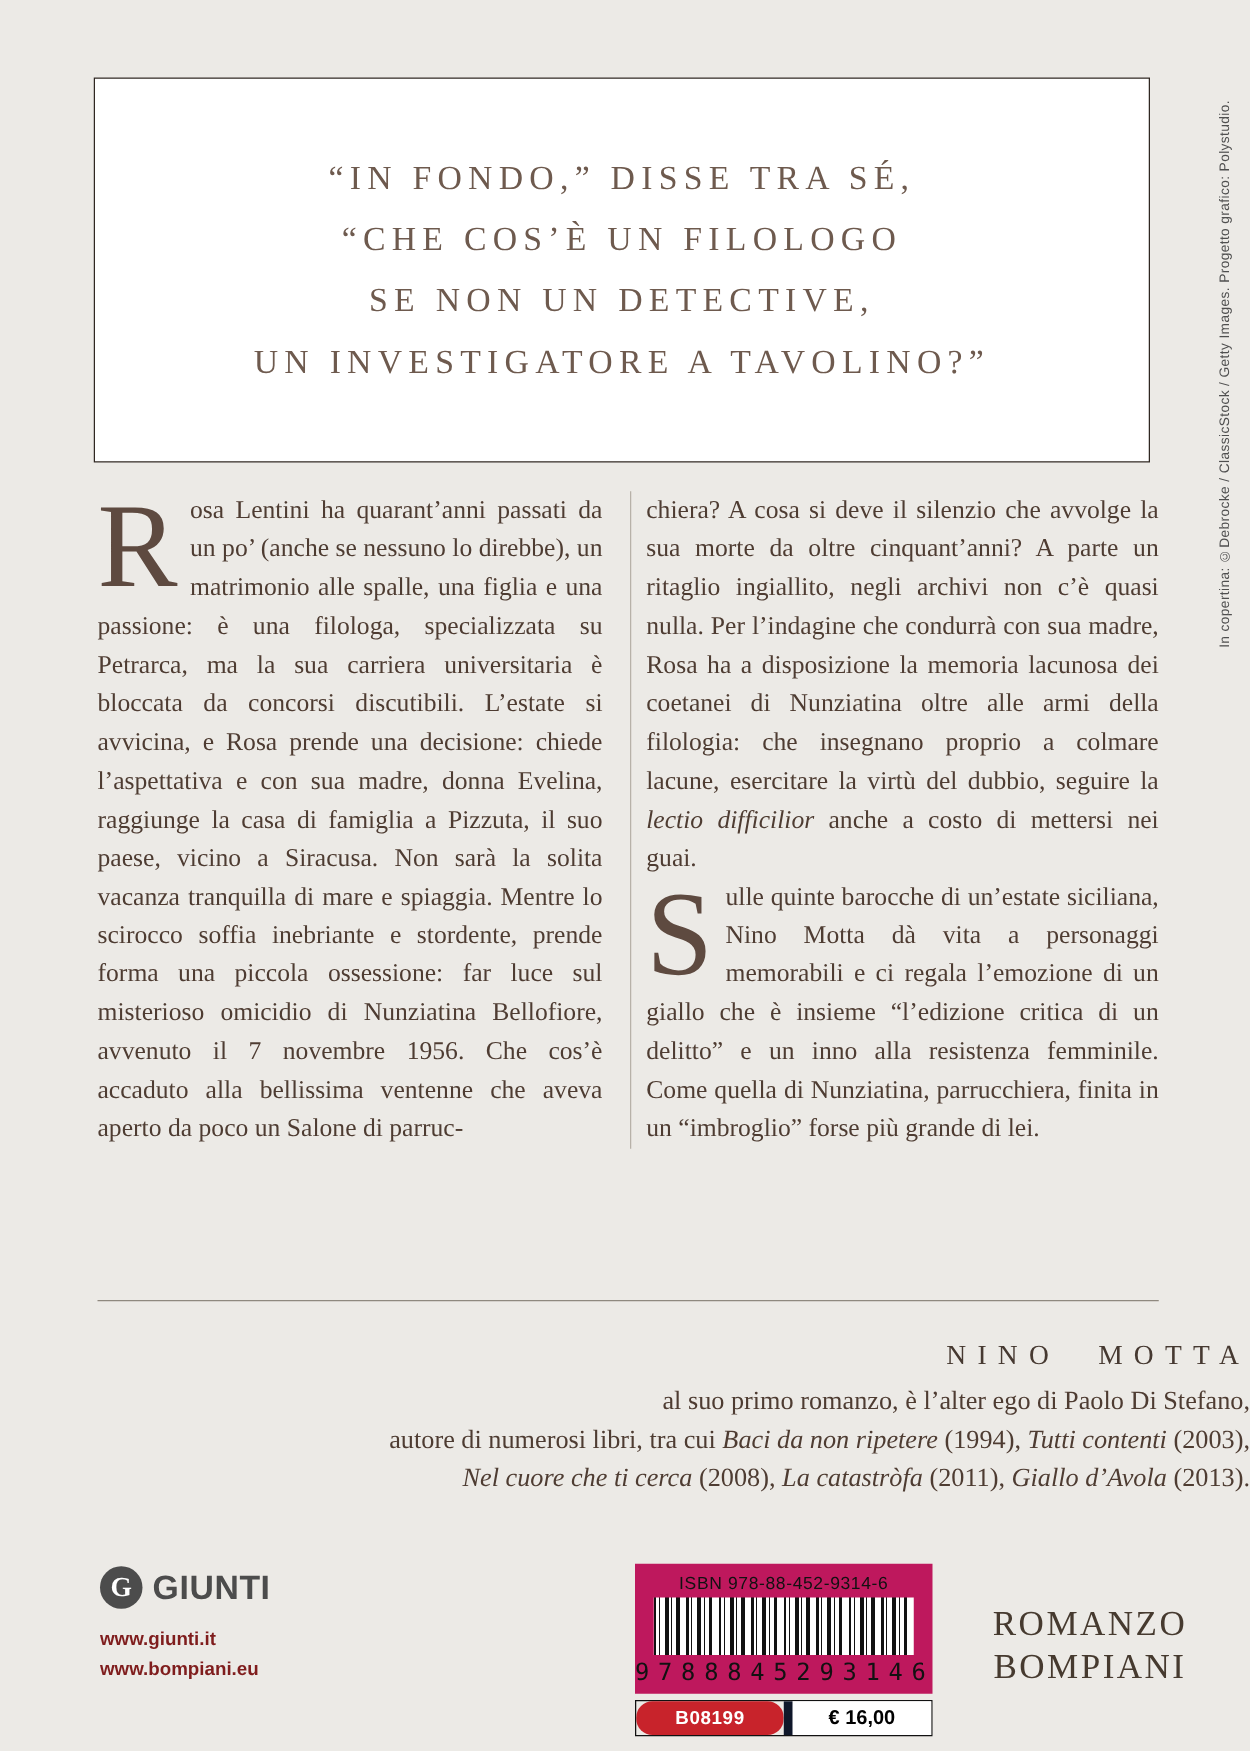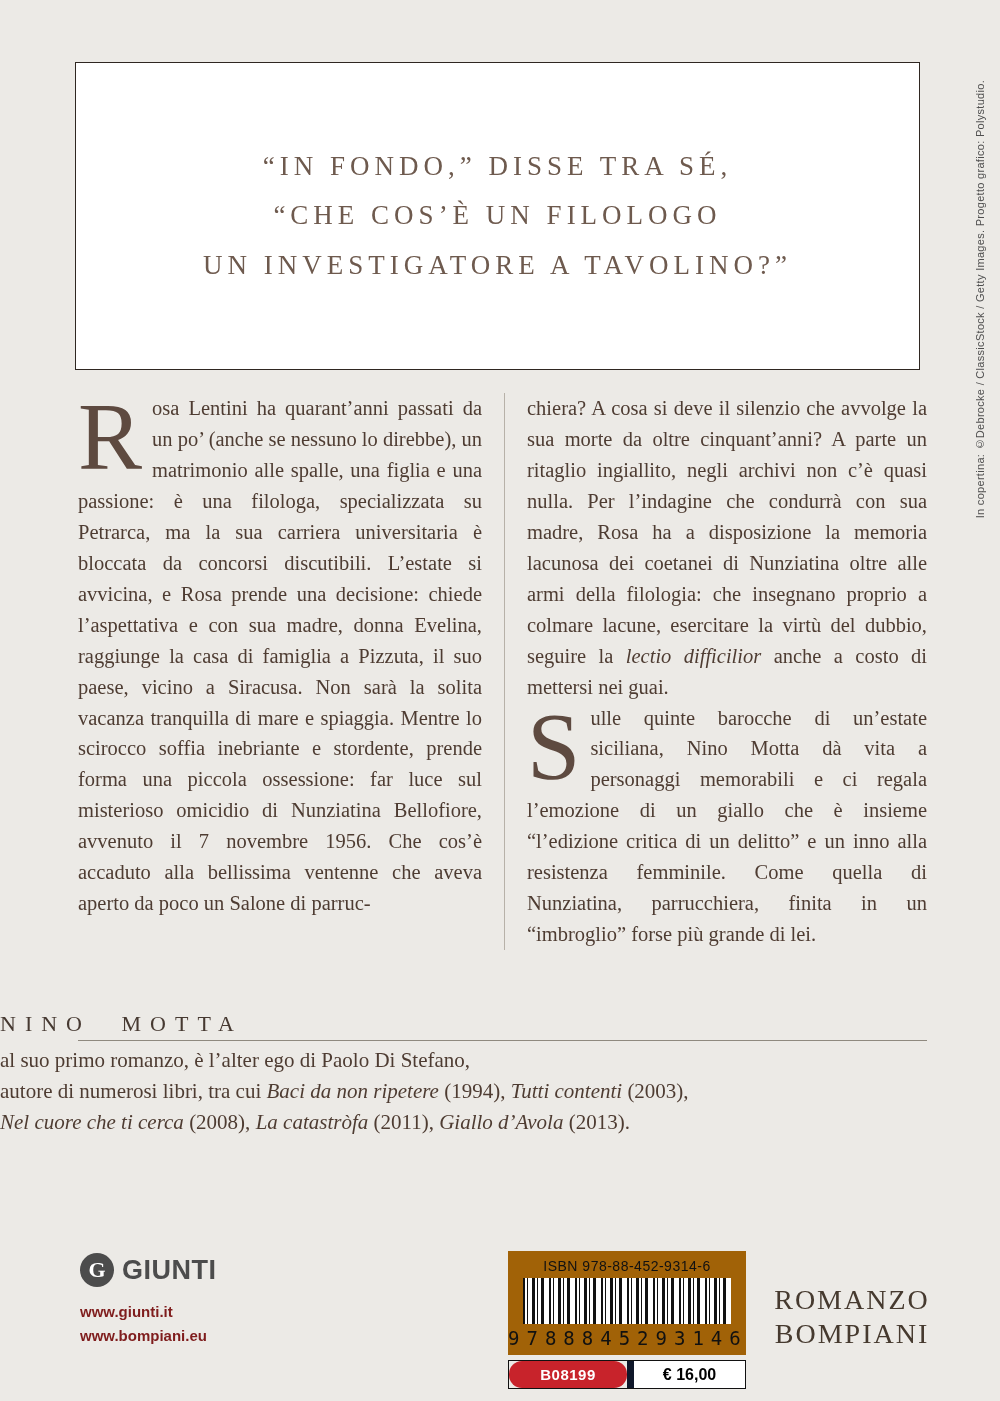--- a/index.html
+++ b/index.html
@@ -32,34 +32,34 @@
   }
   
   .synopsis{
     position:absolute;left:78px;top:393px;width:849px;
     display:flex;
   }
   .col{
     font-size:20.5px;line-height:1.51;text-align:justify;color:#4e3c32;
   }
   .col1{width:404px;}
-  .col2{flex:1;border-left:1px solid #b7b1a8;padding-left:22px;margin-left:22px;}
+  .col2{flex:1;border-left:1px solid #b7b1a8;padding-left:12px;margin-left:22px;}
   .dropcap{
     float:left;font-size:96px;line-height:76px;
     padding:6px 10px 0 0;color:#5e4a40;
   }
   .para2{margin-top:0;}
   em{font-style:italic;}
   
   .rule{
     position:absolute;left:78px;top:1040px;width:849px;
     border-top:1px solid #8f897f;
   }
   .author{
-    position:absolute;left:0;top:1011px;width:1000px;text-align:left;
+    position:absolute;left:0;top:1071px;width:1000px;text-align:right;
   }
   .author-name{
     font-size:22px;letter-spacing:9px;word-spacing:16px;
     color:#463931;margin-bottom:8px;
   }
   .author-line{
     font-size:21px;line-height:31px;color:#4e3c32;
   }
   
   .giunti{
@@ -77,21 +77,21 @@
   .giunti-label{
     font-size:27px;font-weight:bold;color:#4c4c4c;letter-spacing:0.5px;
   }
   .sites{
     position:absolute;left:80px;top:1300px;
     font-family:"Liberation Sans", sans-serif;
     font-size:15px;font-weight:bold;color:#7f1d1d;line-height:1.6;
   }
   .barcode-box{
     position:absolute;left:508px;top:1251px;width:238px;
-    background:#a16207;text-align:center;padding:7px 0 6px 0;box-sizing:border-box;
+    background:#be185d;text-align:center;padding:7px 0 6px 0;box-sizing:border-box;
   }
   .isbn-label{
     font-family:"Liberation Sans", sans-serif;
     font-size:14px;letter-spacing:0.5px;color:#111;margin-bottom:4px;
   }
   .barcode-bars{
     width:208px;height:46px;margin:0 auto 3px auto;
     background:
       repeating-linear-gradient(90deg,
         #111 0 2px, #fff 2px 4px,
@@ -113,33 +113,34 @@
     flex:0 0 118px;background:#c8232b;color:#ffffff;
     display:flex;align-items:center;justify-content:center;
     font-size:15px;font-weight:bold;letter-spacing:0.5px;border-radius:13px;
   }
   .price-value{
     flex:1;background:#ffffff;color:#000;
     display:flex;align-items:center;justify-content:center;
     font-size:16px;font-weight:bold;border-left:7px solid #0f172a;
   }
   .imprint{
-    position:absolute;left:752px;top:1283px;width:200px;
+    position:absolute;left:772px;top:1283px;width:200px;
     text-align:center;font-size:28px;letter-spacing:2px;
     color:#463a2f;line-height:1.2;
   }
 </style>
 </head>
 <body>
 
 <div class="page">
 
   <div class="quote-box">
     <div class="quote-line">“IN FONDO,” DISSE TRA SÉ,</div>
     <div class="quote-line">“CHE COS’È UN FILOLOGO</div>
+    <div class="quote-line">SE NON UN DETECTIVE,</div>
     <div class="quote-line">UN INVESTIGATORE A TAVOLINO?”</div>
   </div>
 
   <div class="credit-vertical">In copertina: ©Debrocke / ClassicStock / Getty Images. Progetto grafico: Polystudio.</div>
 
   <div class="synopsis">
     <div class="col col1">
       <p style="margin:0;"><span class="dropcap">R</span><span><span>osa Lentini ha quarant’anni passati da un po’ (anche se nessuno lo direbbe), un matrimonio alle spalle, una figlia e una passione: è una filologa, specializzata su Petrarca, ma la sua carriera universitaria è bloccata da concorsi discutibili. L’estate si avvicina, e Rosa prende una decisione: chiede l’aspettativa e con sua madre, donna Evelina, raggiunge la casa di famiglia a Pizzuta, il suo paese, vicino a Siracusa. Non sarà la solita vacanza tranquilla di mare e spiaggia. Mentre lo scirocco soffia inebriante e stordente, prende forma una piccola ossessione: far luce sul misterioso omicidio di Nunziatina Bellofiore, avvenuto il 7 novembre 1956. Che cos’è accaduto alla bellissima ventenne che aveva aperto da poco un Salone di parruc-</span></span></p>
     </div>
     <div class="col col2">

